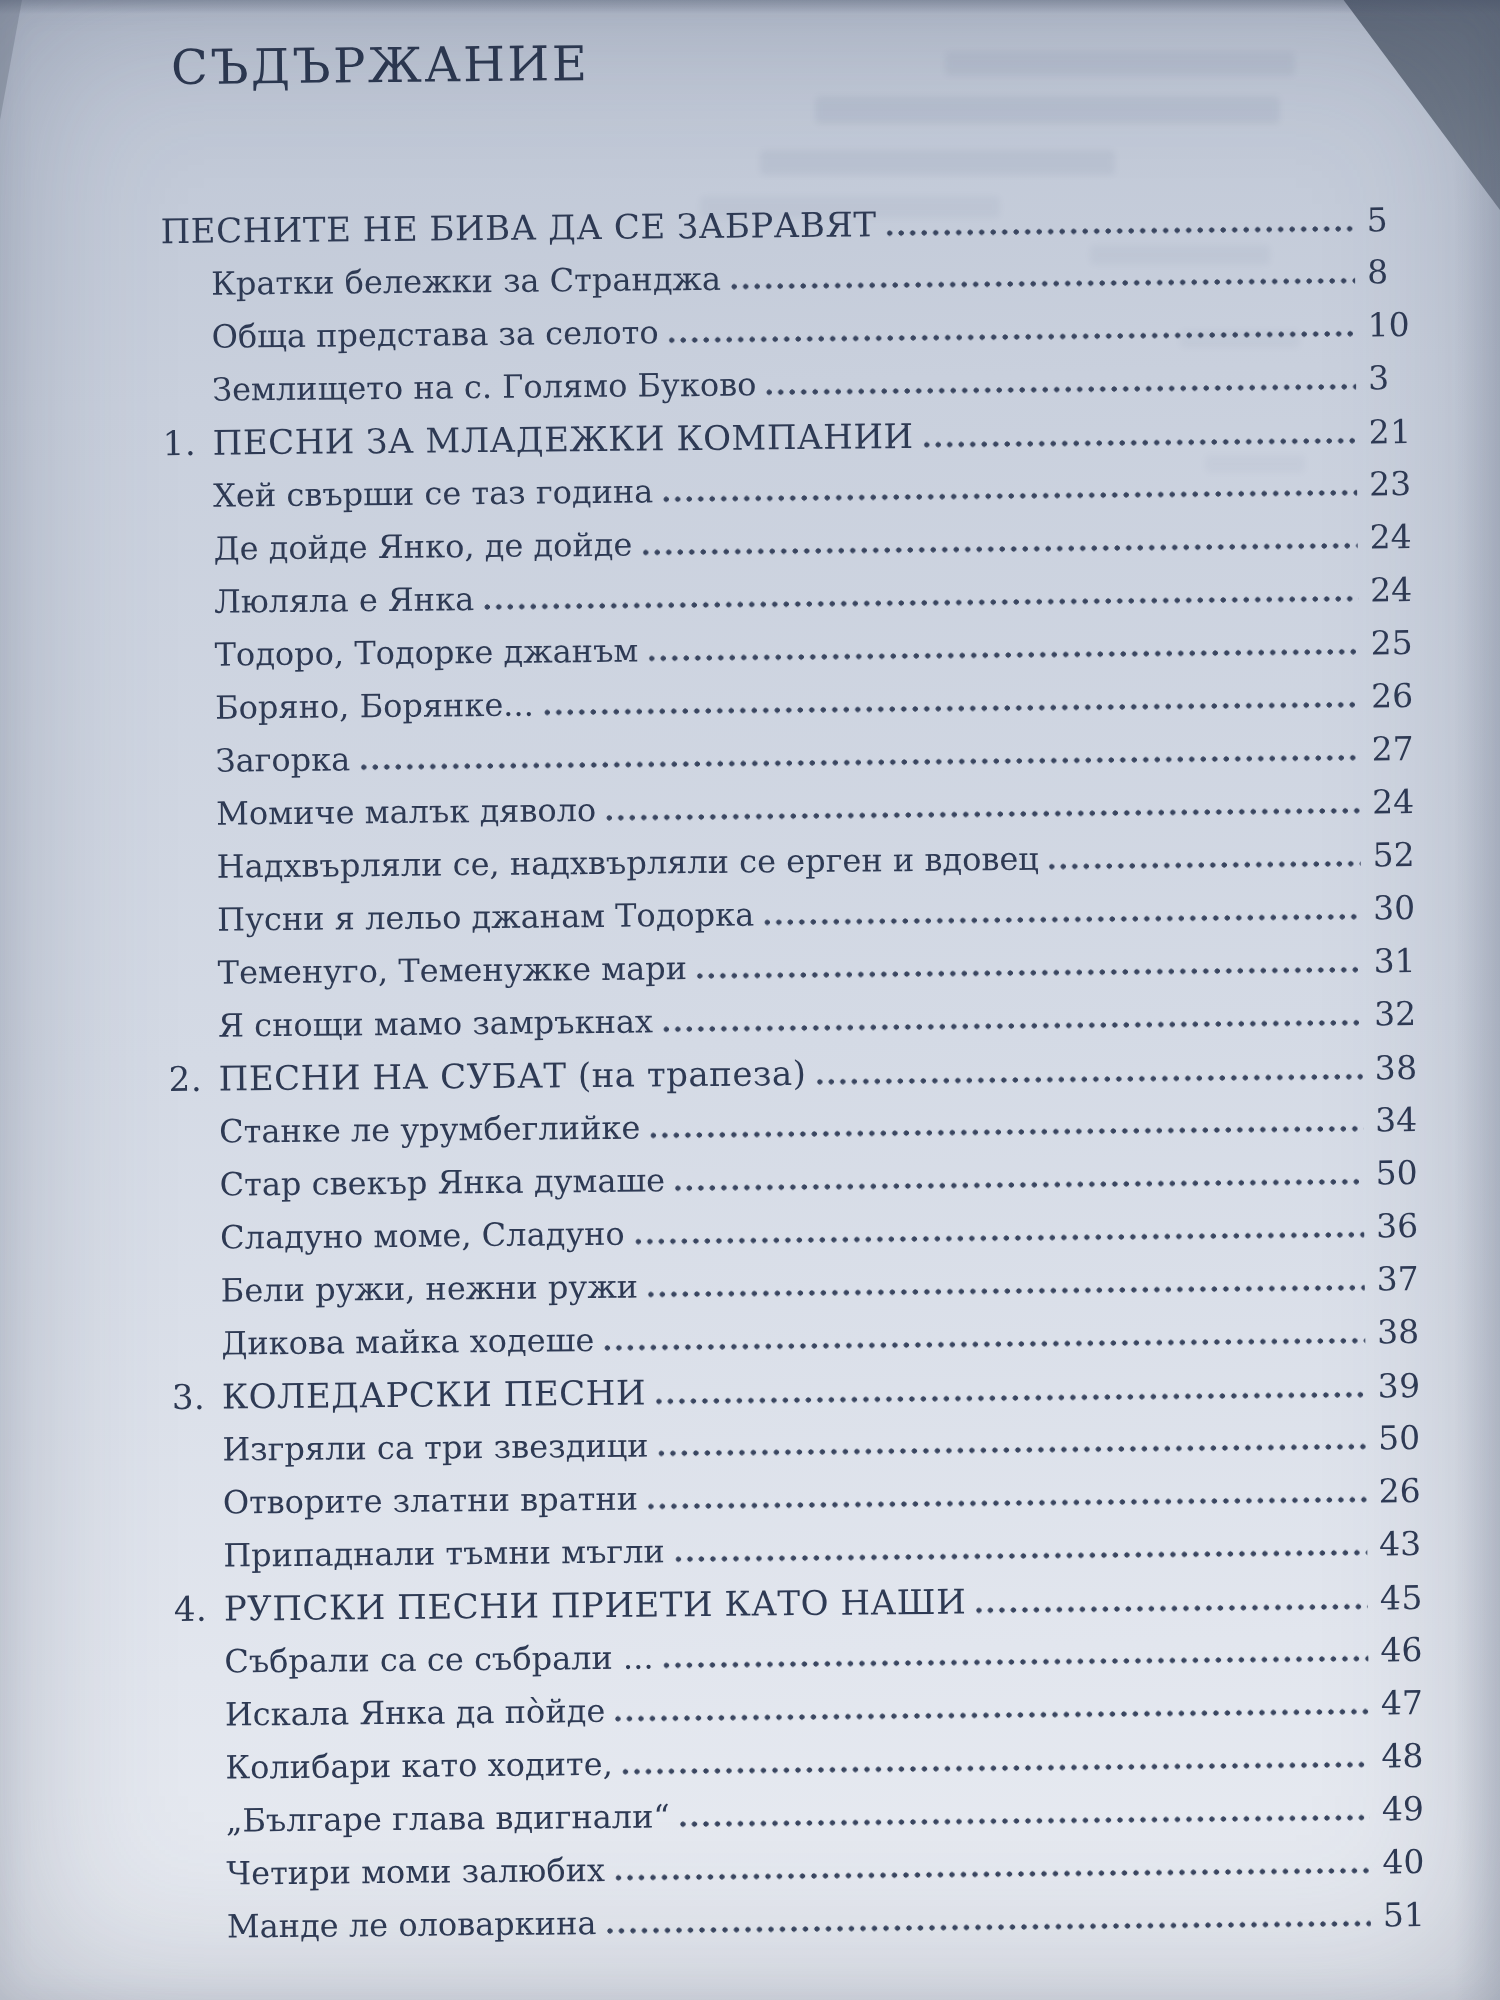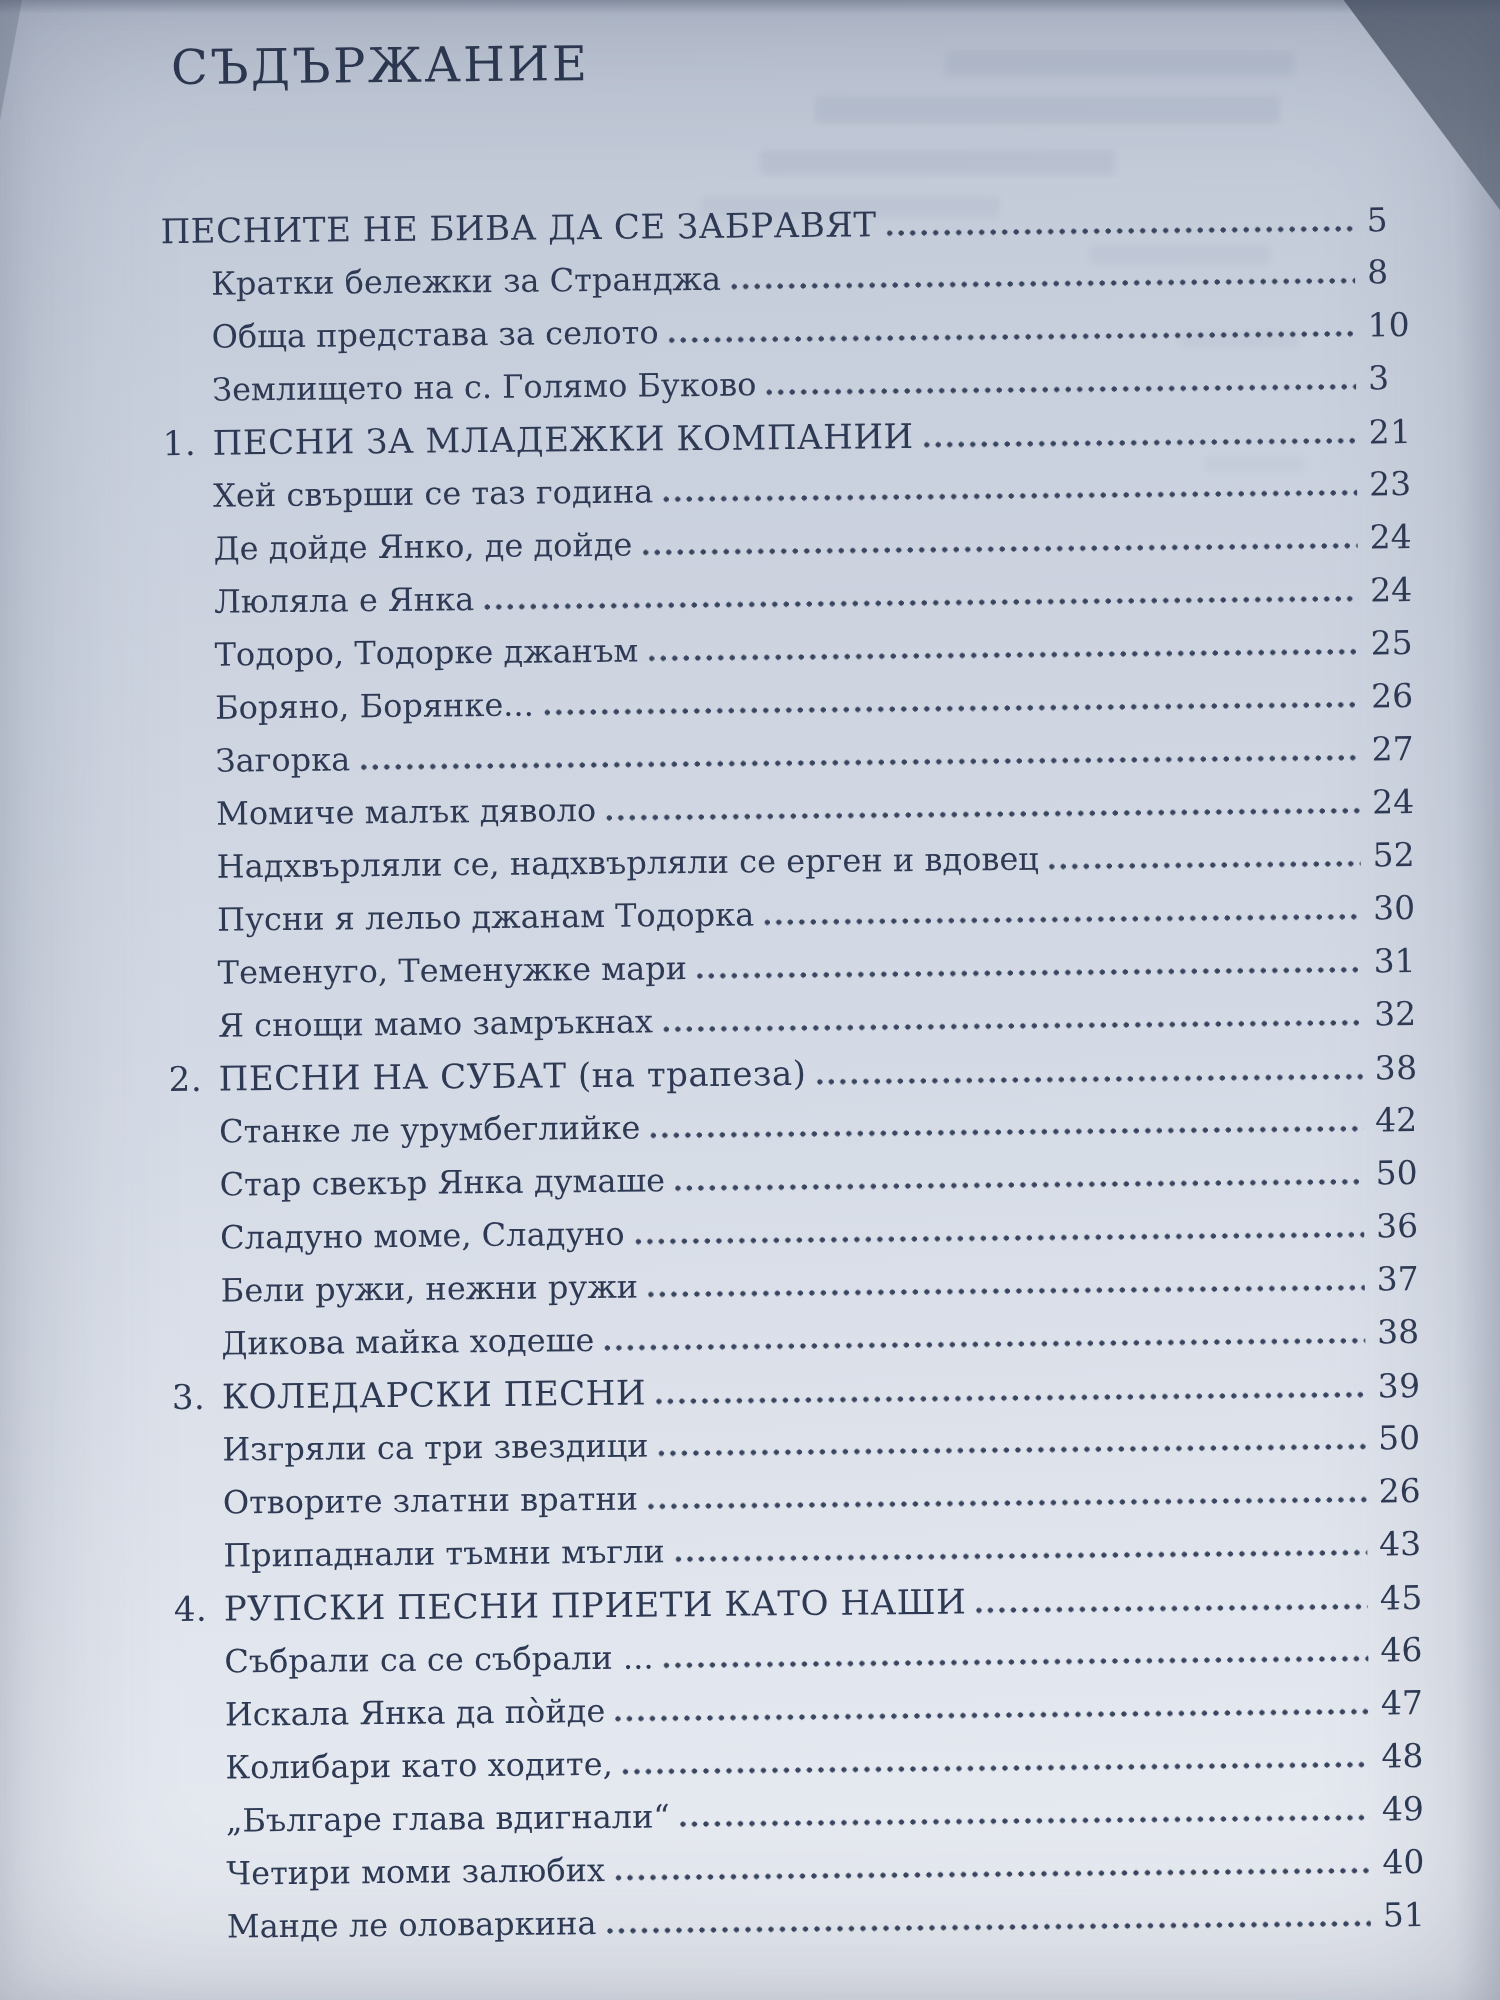--- a/index.html
+++ b/index.html
@@ -169,21 +169,21 @@
       </div>
       <div class="row caps">
         <span class="num">2.</span>
         <span class="label">ПЕСНИ НА СУБАТ (на трапеза)</span>
         <div class="dots"></div>
         <span class="page">38</span>
       </div>
       <div class="row sub">
         <span class="label">Станке ле урумбеглийке</span>
         <div class="dots"></div>
-        <span class="page">42</span>
+        <span class="page">34</span>
       </div>
       <div class="row sub">
         <span class="label">Стар свекър Янка думаше</span>
         <div class="dots"></div>
         <span class="page">50</span>
       </div>
       <div class="row sub">
         <span class="label">Сладуно моме, Сладуно</span>
         <div class="dots"></div>
         <span class="page">36</span>

